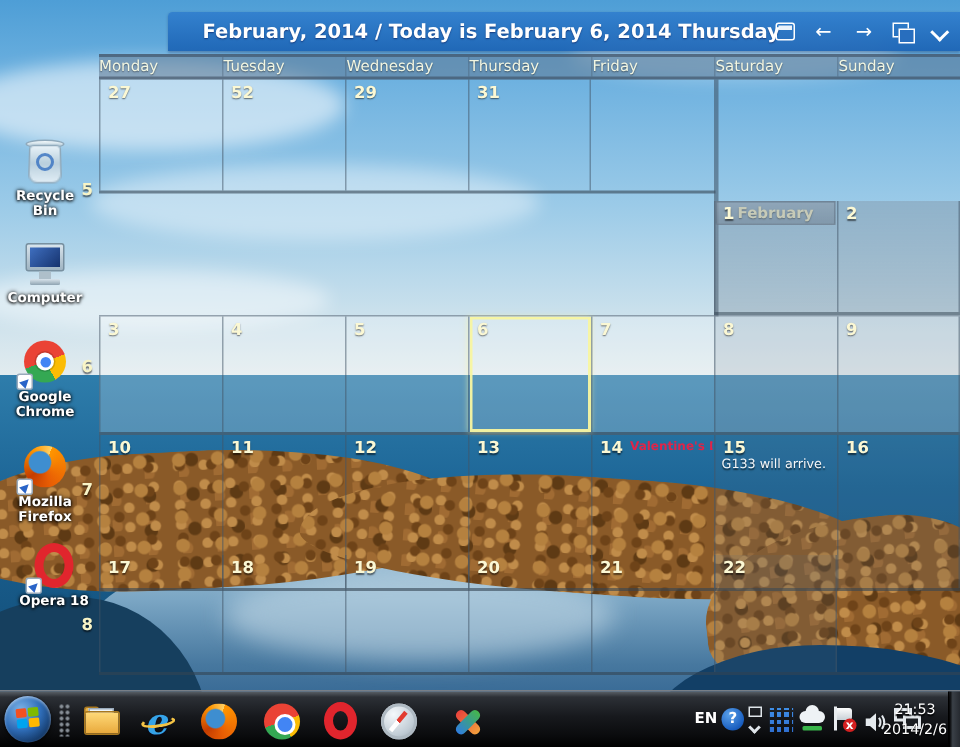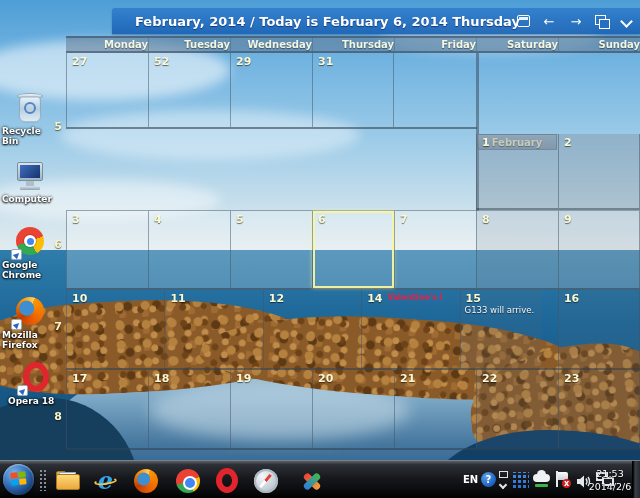--- a/index.html
+++ b/index.html
@@ -28,21 +28,21 @@
   .rockL{left:-40px;top:300px;width:360px;height:92px;border-radius:40% 60% 55% 45%/60% 70% 40% 50%;transform:rotate(-3deg);}
   .rockM{left:200px;top:318px;width:390px;height:78px;border-radius:55% 45% 50% 50%/70% 60% 45% 40%;transform:rotate(4deg);}
   .rockR{left:470px;top:346px;width:200px;height:118px;border-radius:60% 40% 45% 55%/55% 45% 60% 40%;transform:rotate(-6deg);}
   .pool{left:60px;top:356px;width:500px;height:124px;border-radius:50%/55%;
     background:linear-gradient(#a7c6d9 0%,#7ba6c4 35%,#47789f 70%,#2d5f8e 100%);}
   .poolglow{left:150px;top:380px;width:260px;height:60px;border-radius:50%;filter:blur(8px);background:rgba(210,228,238,.5);}
   .deepBR{left:430px;top:430px;width:260px;height:80px;border-radius:45% 55% 0 0/80% 70% 0 0;background:#123f66;}
   .deepBL{left:-60px;top:398px;width:200px;height:120px;border-radius:55% 45% 0 0/75% 80% 0 0;background:#163f5e;}
 
   
-  .dicon{position:absolute;width:56px;text-align:left;cursor:default;}
+  .dicon{position:absolute;width:56px;text-align:center;cursor:default;}
   .dicon .art{position:relative;width:34px;height:32px;margin:0 auto;}
   .dicon .lbl{margin-top:2px;font-size:9px;line-height:10px;color:#fff;font-weight:bold;
     text-shadow:0 1px 2px #000,0 0 3px #000;}
   .shortcut{position:absolute;left:-2px;bottom:-2px;width:11px;height:11px;background:#fff;
     border:1px solid #9ab;border-radius:2px;}
   .shortcut:after{content:"";position:absolute;left:2px;top:2px;width:0;height:0;
     border-left:6px solid #2a64c8;border-top:3px solid transparent;border-bottom:3px solid transparent;transform:rotate(-45deg);}
   
   .art-bin .can{position:absolute;left:6px;top:4px;width:22px;height:26px;
     background:linear-gradient(#e8f2f8,#b9cfdd 50%,#dfecf4);border:1px solid #8fa9bb;
@@ -78,38 +78,38 @@
   .tool-cal{position:relative;width:13px;height:12px;border:1px solid #fff;border-radius:2px;}
   .tool-cal:before{content:"";position:absolute;left:1px;top:1px;right:1px;height:3px;background:#fff;opacity:.9;}
   .tool-win{position:relative;width:14px;height:12px;}
   .tool-win:before{content:"";position:absolute;left:0;top:0;width:9px;height:8px;border:1px solid #fff;}
   .tool-win:after{content:"";position:absolute;left:4px;top:4px;width:9px;height:8px;border:1px solid #fff;background:rgba(40,110,190,1);}
   .tool-chev{position:relative;width:12px;height:10px;}
   .tool-chev:before{content:"";position:absolute;left:2px;top:1px;width:7px;height:7px;
     border-right:2px solid #fff;border-bottom:2px solid #fff;transform:rotate(45deg);}
   .cal-dayhdr{position:absolute;left:66px;top:36px;width:574px;height:17px;display:flex;
     background:rgba(96,122,148,.55);border-top:2px solid rgba(55,70,88,.55);border-bottom:2px solid rgba(55,70,88,.55);}
-  .dh{flex:0 0 82px;text-align:right;font-size:10px;font-weight:bold;color:#f2f6e2;
+  .dh{flex:0 0 82px;text-align:left;font-size:10px;font-weight:normal;color:#f2f6e2;
     line-height:13px;text-shadow:0 1px 1px rgba(0,0,0,.45);border-left:1px solid rgba(70,90,110,.35);}
   .dh:first-child{border-left:none;}
   .cal-row{position:absolute;display:flex;border-bottom:2px solid rgba(52,68,84,.6);}
   .cell{position:relative;flex:0 0 82px;border-left:1px solid rgba(66,84,102,.5);}
   .cell:last-child{border-right:1px solid rgba(66,84,102,.5);}
   .dnum{position:absolute;left:5px;top:2px;font-size:11px;font-weight:bold;color:#fbf8d4;
     text-shadow:0 1px 1px rgba(0,0,0,.55);}
   .row-a{left:66px;top:53px;width:411px;height:76px;}
   .vline-sat{position:absolute;left:476px;top:53px;width:3px;height:158px;background:rgba(60,78,96,.55);}
   .feb-tab{position:absolute;left:477px;top:134px;width:80px;height:16px;
     background:linear-gradient(rgba(150,165,180,.6),rgba(110,128,146,.6));
     text-align:center;font-size:10px;font-weight:bold;color:#f6f2c8;line-height:16px;
     text-shadow:0 1px 1px rgba(0,0,0,.5);border:1px solid rgba(70,88,106,.5);}
   .row-b{left:476px;top:134px;width:164px;height:76px;}
   .row-b .cell{background:linear-gradient(rgba(130,146,162,.42),rgba(108,126,142,.30));}
   .row-c{left:66px;top:210px;width:574px;height:80px;background:rgba(255,255,255,.22);border-top:1px solid rgba(66,84,102,.5);}
-  .row-d{left:66px;top:290px;width:574px;height:80px;justify-content:space-between;}
+  .row-d{left:66px;top:290px;width:574px;height:104px;}
   .row-e{left:66px;top:370px;width:574px;height:80px;}
   .wkend{background:rgba(88,108,128,.14);}
   .today{box-shadow:inset 0 0 0 2px rgba(248,246,160,.95),0 0 4px rgba(248,246,160,.6);}
   .ev-red{position:absolute;left:25px;top:3px;width:55px;font-size:8px;font-weight:bold;color:#e02448;
     line-height:9px;overflow:hidden;white-space:nowrap;}
   .ev-white{position:absolute;left:4px;top:15px;width:76px;font-size:8.5px;color:#f4f6f8;
     text-shadow:0 1px 1px rgba(0,0,0,.6);line-height:10px;}
   .wknum{position:absolute;left:46px;width:16px;text-align:right;font-size:11px;font-weight:bold;
     color:#f8f4c6;text-shadow:0 1px 1px rgba(0,0,0,.55);}
 
@@ -322,20 +322,23 @@
     <div class="cell">
         <span class="dnum">10</span>
       </div>
     <div class="cell">
         <span class="dnum">11</span>
       </div>
     <div class="cell">
         <span class="dnum">12</span>
       </div>
     <div class="cell">
+        <span class="dnum">13</span>
+      </div>
+    <div class="cell">
       <span class="dnum">14</span>
       <span class="ev-red">Valentine's Day</span>
     </div>
     <div class="cell wkend">
       <span class="dnum">15</span>
       <span class="ev-white">G133 will arrive.</span>
     </div>
     <div class="cell wkend">
         <span class="dnum">16</span>
       </div>
@@ -352,23 +355,20 @@
         <span class="dnum">19</span>
       </div>
     <div class="cell">
         <span class="dnum">20</span>
       </div>
     <div class="cell">
         <span class="dnum">21</span>
       </div>
     <div class="cell wkend">
         <span class="dnum">22</span>
-      </div>
-    <div class="cell wkend">
-        <span class="dnum">23</span>
       </div>
   </div>
 
   <span class="wknum" style="top:120px;">5</span>
   <span class="wknum" style="top:238px;">6</span>
   <span class="wknum" style="top:320px;">7</span>
   <span class="wknum" style="top:410px;">8</span>
 
   <div class="taskbar">
     <div class="start-orb">

